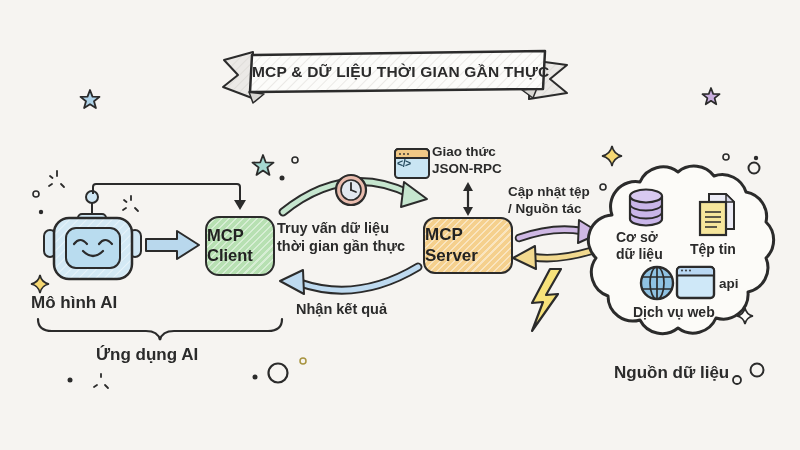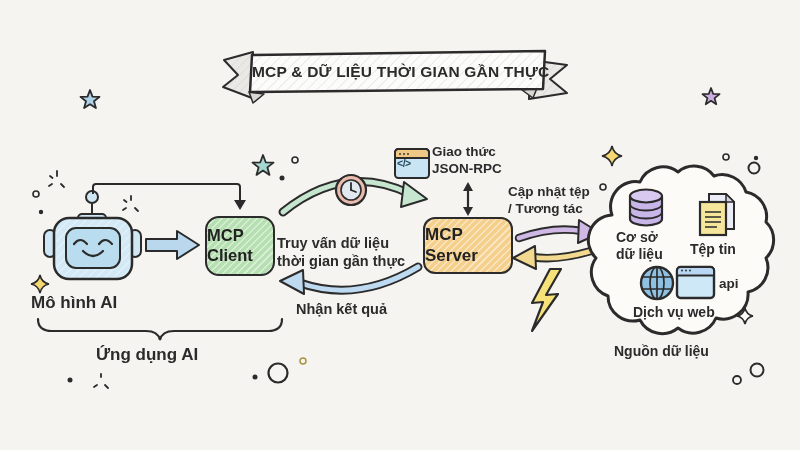--- a/index.html
+++ b/index.html
@@ -12,28 +12,28 @@
   .box{position:absolute;border:2.5px solid #2b2b2b;display:flex;flex-direction:column;
        align-items:flex-start;justify-content:center;font-weight:700;color:#222;
        line-height:1.2;box-sizing:border-box;}
   #client-box{left:205px;top:216px;width:70px;height:60px;border-radius:14px;font-size:16.5px;
        background-color:#b7e0b2;
        background-image:repeating-linear-gradient(135deg,rgba(255,255,255,.45) 0 1.5px,rgba(255,255,255,0) 1.5px 5px);}
   #server-box{left:423px;top:217px;width:90px;height:57px;border-radius:12px;font-size:17px;
        background-color:#f5d08d;
        background-image:repeating-linear-gradient(135deg,rgba(255,255,255,.45) 0 1.5px,rgba(255,255,255,0) 1.5px 5px);}
   #banner-title{left:252px;top:62px;width:292px;font-size:15.5px;letter-spacing:.2px;white-space:nowrap;}
-  #lbl-request{left:277px;top:219px;width:150px;font-size:14.5px;margin-top:15px;}
+  #lbl-request{left:277px;top:219px;width:150px;font-size:14.5px;}
   #lbl-response{left:296px;top:300px;width:120px;font-size:14.5px;}
   #lbl-protocol{left:432px;top:144px;width:70px;font-size:13.5px;}
   #lbl-update{left:508px;top:184px;width:92px;font-size:13.5px;}
   #lbl-db{left:616px;top:229px;width:60px;font-size:14px;line-height:1.18;}
   #lbl-files{left:690px;top:241px;width:62px;font-size:14px;}
   #lbl-web{left:633px;top:304px;width:92px;font-size:14px;}
-  #lbl-sources{left:614px;top:343px;width:130px;font-size:14px;}
+  #lbl-sources{left:614px;top:362px;width:130px;font-size:17px;}
   #lbl-model{left:31px;top:292px;width:120px;font-size:17px;}
   #lbl-app{left:96px;top:344px;width:140px;font-size:17px;}
   #glyph-code{left:397px;top:157px;width:30px;font-size:10.5px;letter-spacing:-.5px;color:#234a5e;}
   #glyph-api{left:677px;top:276px;width:37px;font-size:13.5px;color:#2b2b2b;padding-left:42px;}
 </style>
 </head>
 <body>
 
 <div id="stage">
 
@@ -232,21 +232,21 @@
   <span>Giao thức</span>
   <span>JSON-RPC</span>
 </div>
 
 <div class="lbl" id="lbl-response">Nhận kết quả</div>
 
 <div class="lbl" id="glyph-code">&lt;/&gt;</div>
 
 <div class="lbl" id="lbl-update">
   <span>Cập nhật tệp</span>
-  <span>/ Tương tác</span>
+  <span>/ Nguồn tác</span>
 </div>
 
 <div class="lbl" id="lbl-db">
   <span>Cơ sở</span>
   <span>dữ liệu</span>
 </div>
 
 <div class="lbl" id="lbl-files">Tệp tin</div>
 <div class="lbl" id="glyph-api">api</div>
 <div class="lbl" id="lbl-web">Dịch vụ web</div>

